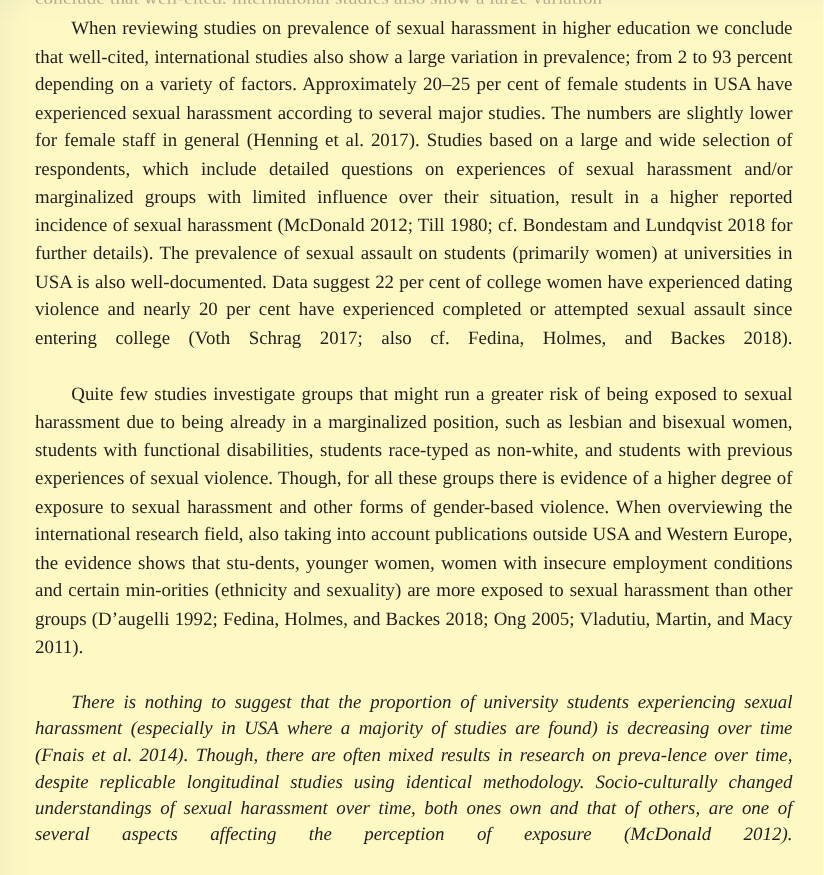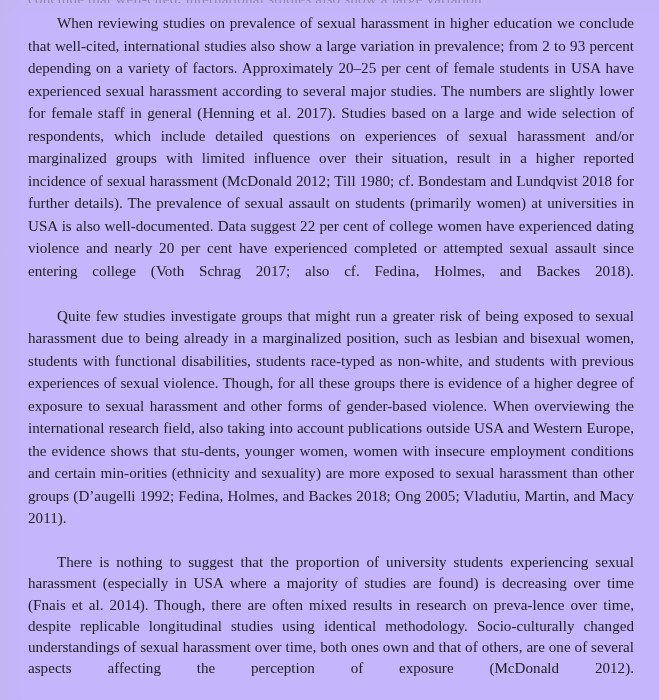--- a/index.html
+++ b/index.html
@@ -6,21 +6,21 @@
   html, body {
     margin: 0;
     padding: 0;
     background: #ffffff;
   }
 
   .page {
     position: relative;
     width: 659px;
     height: 700px;
-    background: #c4b5fd;
+    background: #fef9c3;
     overflow: hidden;
     font-family: "Liberation Serif", "DejaVu Serif", serif;
     color: #1d1c1a;
     -webkit-font-smoothing: antialiased;
   }
 
   
   .paper-tone {
     position: absolute;
     inset: 0;
@@ -64,20 +64,21 @@
     letter-spacing: 0.02px;
     word-spacing: 0.2px;
     color: #1f1e1c;
     hyphens: none;
   }
 
   
   p.para.tight {
     line-height: 21.3px;
     word-spacing: 0px;
+    font-style: italic;
   }
 
   
   p.para::after {
     content: "";
     display: inline-block;
     width: 100%;
   }
 
   .ocr-blur {

